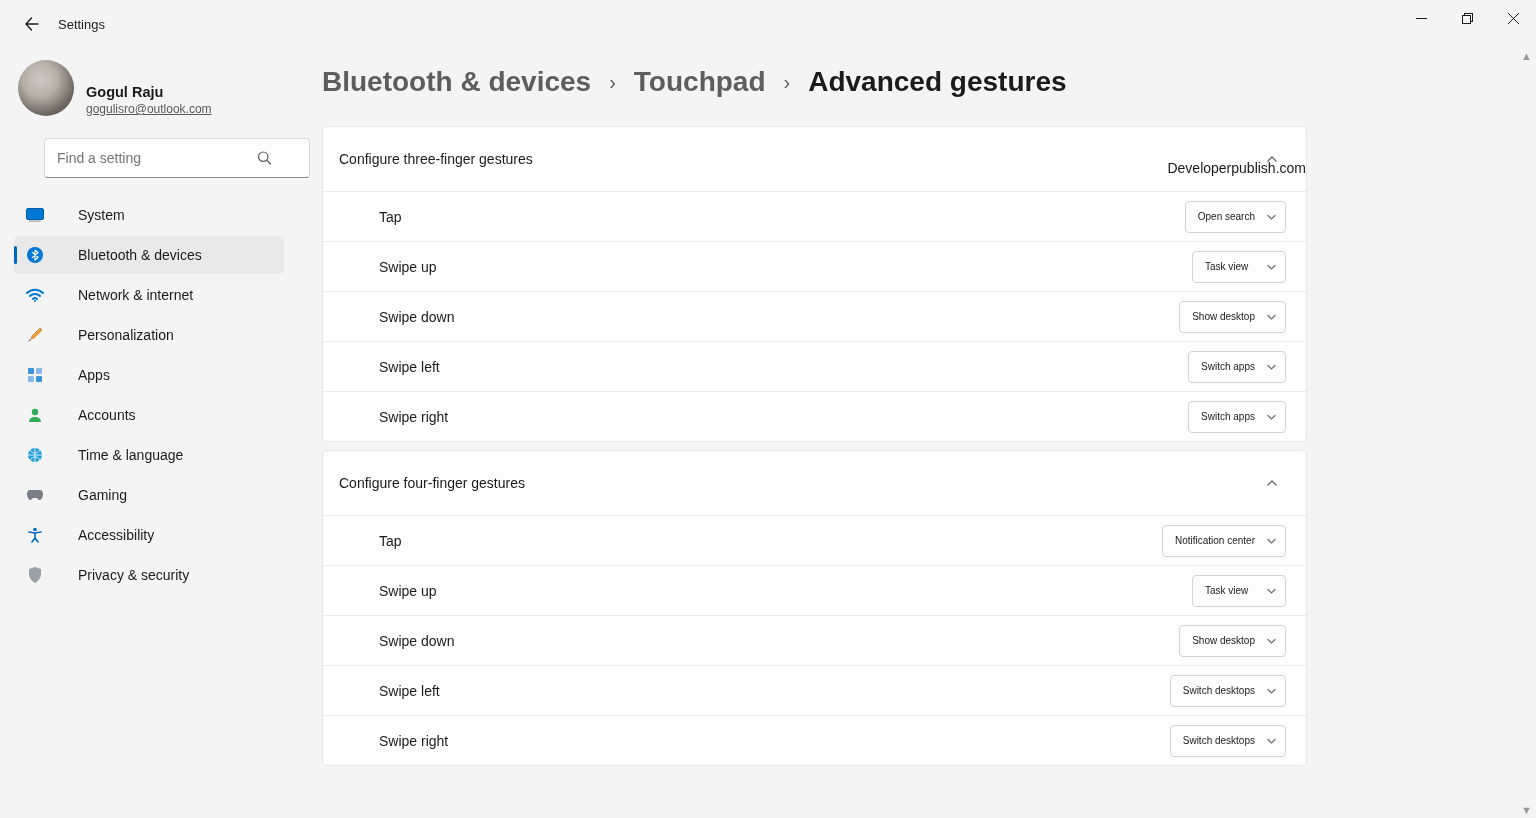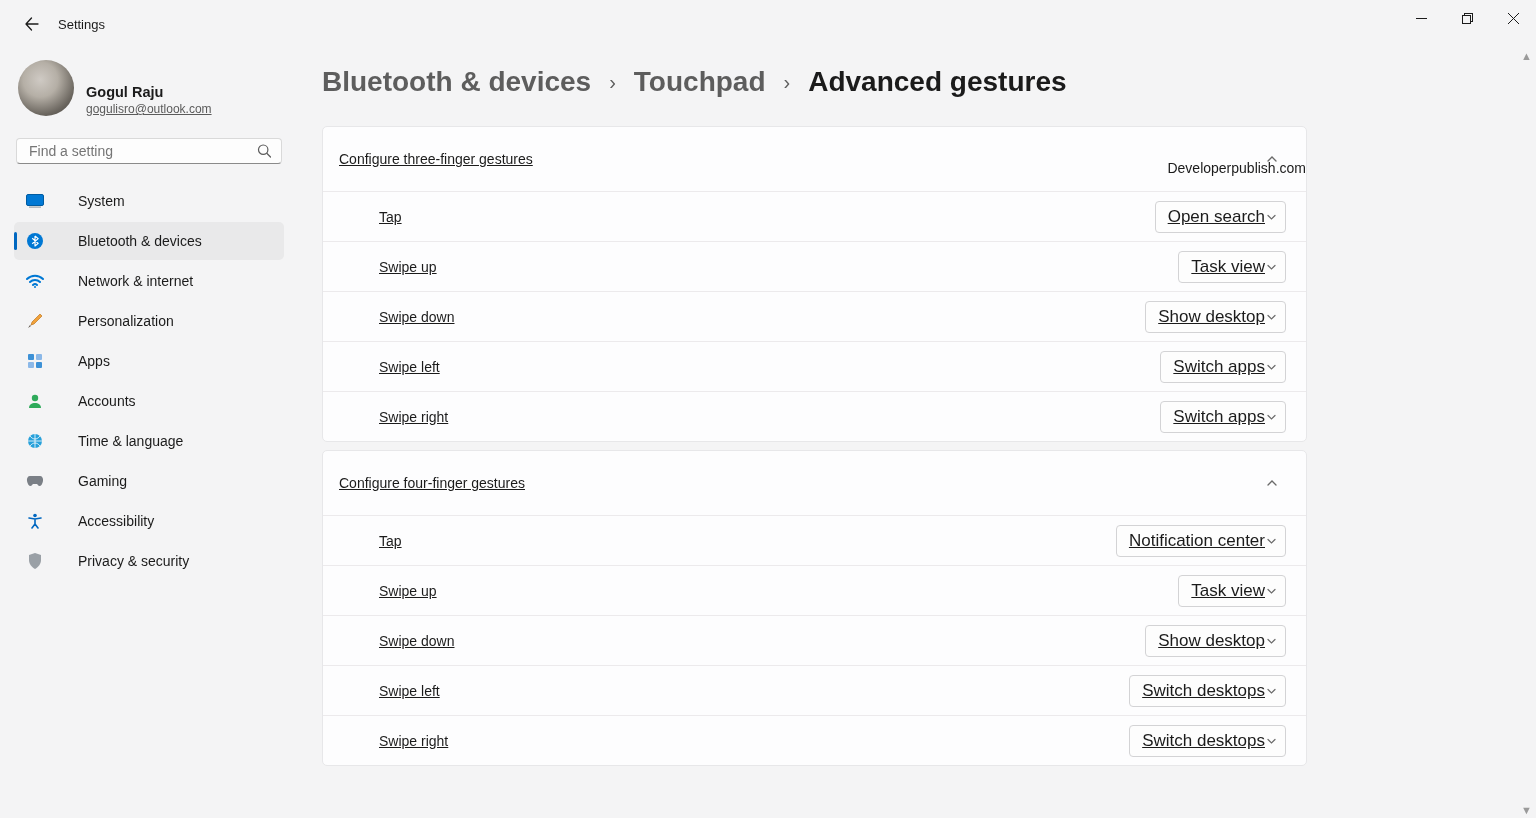--- a/index.html
+++ b/index.html
@@ -71,28 +71,29 @@
   }
   .account .name { font-size: 14.5px; font-weight: 600; }
   .account .email { font-size: 12px; color: #5b5b5b; margin-top: 2px; text-decoration: underline; }
 
   .search-wrap {
     position: relative;
     margin: 4px 2px 18px 2px;
   }
   .search-input {
     width: 100%;
-    height: 26px;
+    height: 40px;
     padding: 0 36px 0 12px;
     border-radius: 4px;
     border: 1px solid #d9d9d9;
     border-bottom: 1.5px solid #8a8a8a;
     background: #fdfdfd;
     font-size: 14px;
     color: #6a6a6a;
+    margin-left: 28px;
   }
   .search-icon {
     position: absolute;
     right: 10px; top: 50%;
     transform: translateY(-50%);
     color: #5b5b5b;
   }
 
   .nav { list-style: none; }
   .nav li {
@@ -165,21 +166,20 @@
   .breadcrumb .sep { color: #5d5d5d; font-size: 20px; font-weight: 400;}
   .breadcrumb .current { color: #1b1b1b; }
 
   .panel {
     background: #fdfdfe;
     border: 1px solid #e7e7e9;
     border-radius: 5px;
     margin-bottom: 8px;
     width: 985px;
     max-width: 100%;
-    text-decoration: underline;
   }
   .panel-header {
     display: flex;
     align-items: center;
     height: 64px;
     padding: 0 28px 0 16px;
     cursor: pointer;
     position: relative;
   }
   .panel-header .title {
@@ -207,25 +207,25 @@
     align-items: center;
     height: 50px;
     padding: 0 20px 0 56px;
     border-top: 1px solid #eceaec;
   }
   .row .label { font-size: 14px; }
   .row .dropdown {
     margin-left: auto;
     height: 32px;
     min-width: 94px;
-    padding: 0 20px 0 12px;
+    padding: 0 30px 0 12px;
     border: 1px solid #d3d3d5;
     border-radius: 4px;
     background: #fdfdfd;
-    font-size: 17px;
+    font-size: 10px;
     display: flex;
     align-items: center;
     position: relative;
     cursor: pointer;
     white-space: nowrap;
   }
   .row .dropdown .dd-chevron {
     position: absolute;
     right: 8px; top: 50%;
     transform: translateY(-50%);

